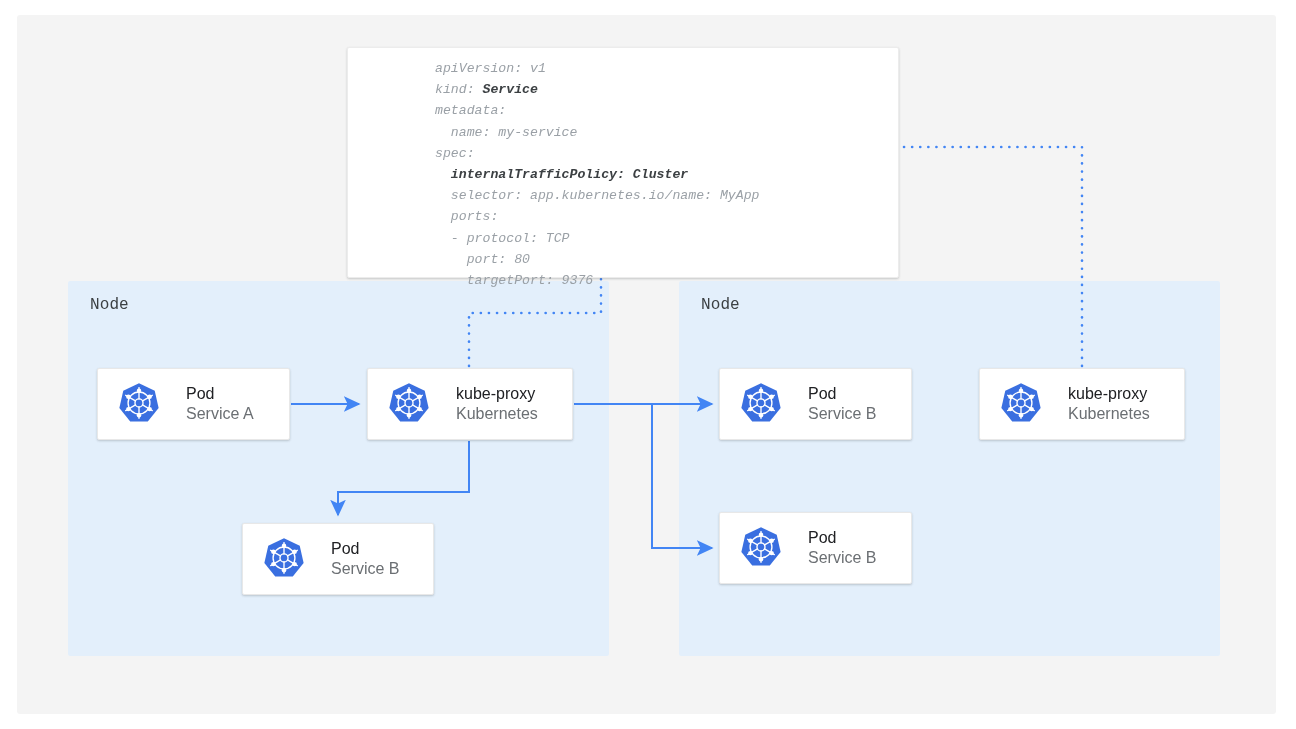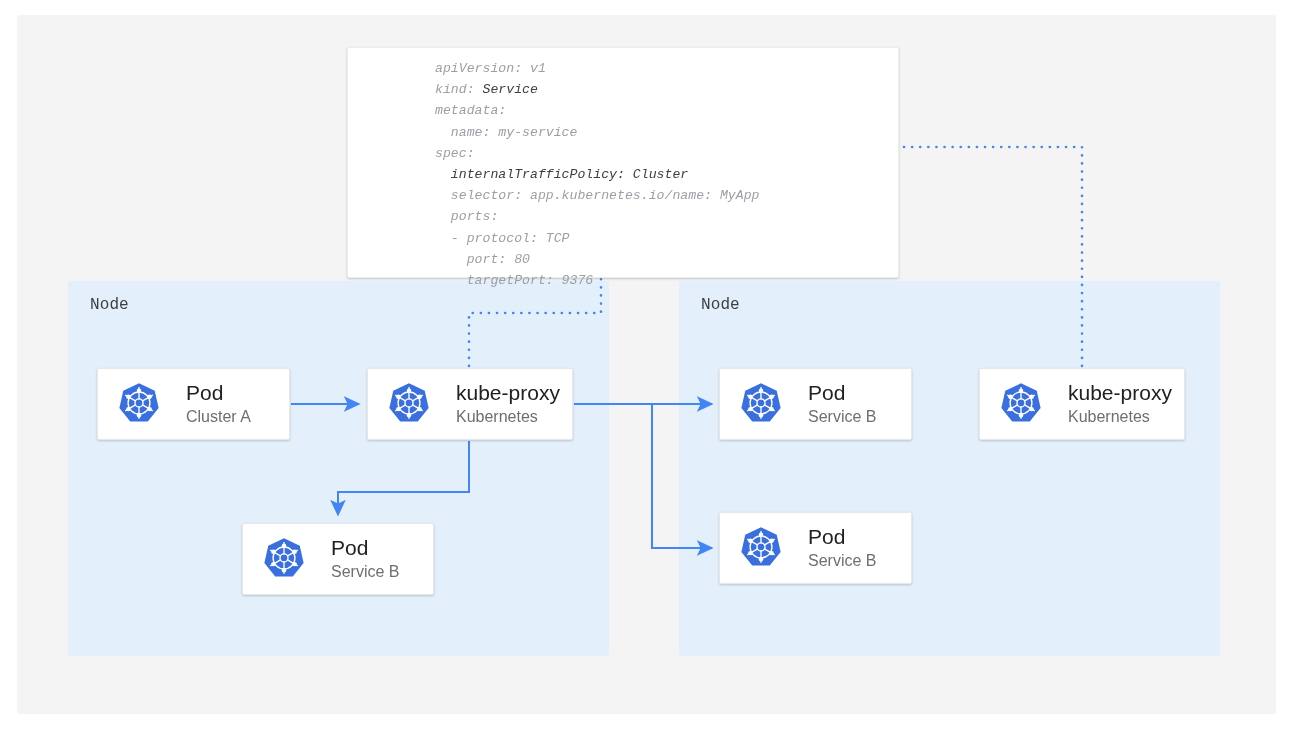--- a/index.html
+++ b/index.html
@@ -61,21 +61,21 @@
   }
   .card-icon svg { display: block; width: 46px; height: 46px; }
   .card-text {
     margin-left: 24px;
     display: flex;
     flex-direction: column;
     justify-content: center;
     line-height: 1.28;
   }
   .card-title {
-    font-size: 21px;
+    font-size: 16px;
     color: #202124;
   }
   .card-sub {
     font-size: 16px;
     color: #6b6f73;
   }
 
   
   #yaml-card {
     position: absolute;
@@ -96,21 +96,21 @@
     top: 6px;
     margin: 4px;
     font-family: "Liberation Mono", "DejaVu Sans Mono", monospace;
     font-style: italic;
     font-size: 13.2px;
     line-height: 21.2px;
     color: #9aa0a6;
     white-space: pre;
   }
   #yaml-code .b {
-    font-weight: normal;
+    font-weight: bold;
     color: #3c4043;
     font-style: italic;
   }
 
   
   #wires {
     position: absolute;
     left: 0; top: 0;
     width: 1296px;
     height: 729px;
@@ -198,21 +198,21 @@
           <circle cx="32" cy="47.6" r="3.1"></circle>
           <circle cx="17.2" cy="21.9" r="3.1"></circle>
           <circle cx="46.8" cy="39.1" r="3.1"></circle>
           <circle cx="17.2" cy="39.1" r="3.1"></circle>
           <circle cx="46.8" cy="21.9" r="3.1"></circle>
         </g>
       </svg>
     </span>
     <span class="card-text">
       <span class="card-title">Pod</span>
-      <span class="card-sub">Cluster A</span>
+      <span class="card-sub">Service A</span>
     </span>
   </div>
 
   <div class="card" style="left:350px; top:353px; width:206px; height:72px;">
     <span class="card-icon">
       <svg viewBox="0 0 64 64" xmlns="http://www.w3.org/2000/svg">
         <path d="M32 3.2 L53.9 13.7 L59.3 37.4 L44.2 56.4 L19.8 56.4 L4.7 37.4 L10.1 13.7 Z" fill="#3A6FE0"></path>
         <g stroke="#ffffff" stroke-width="1.9" fill="none" stroke-linecap="round">
           <circle cx="32" cy="30.5" r="15.2"></circle>
           <circle cx="32" cy="30.5" r="5.6"></circle>

